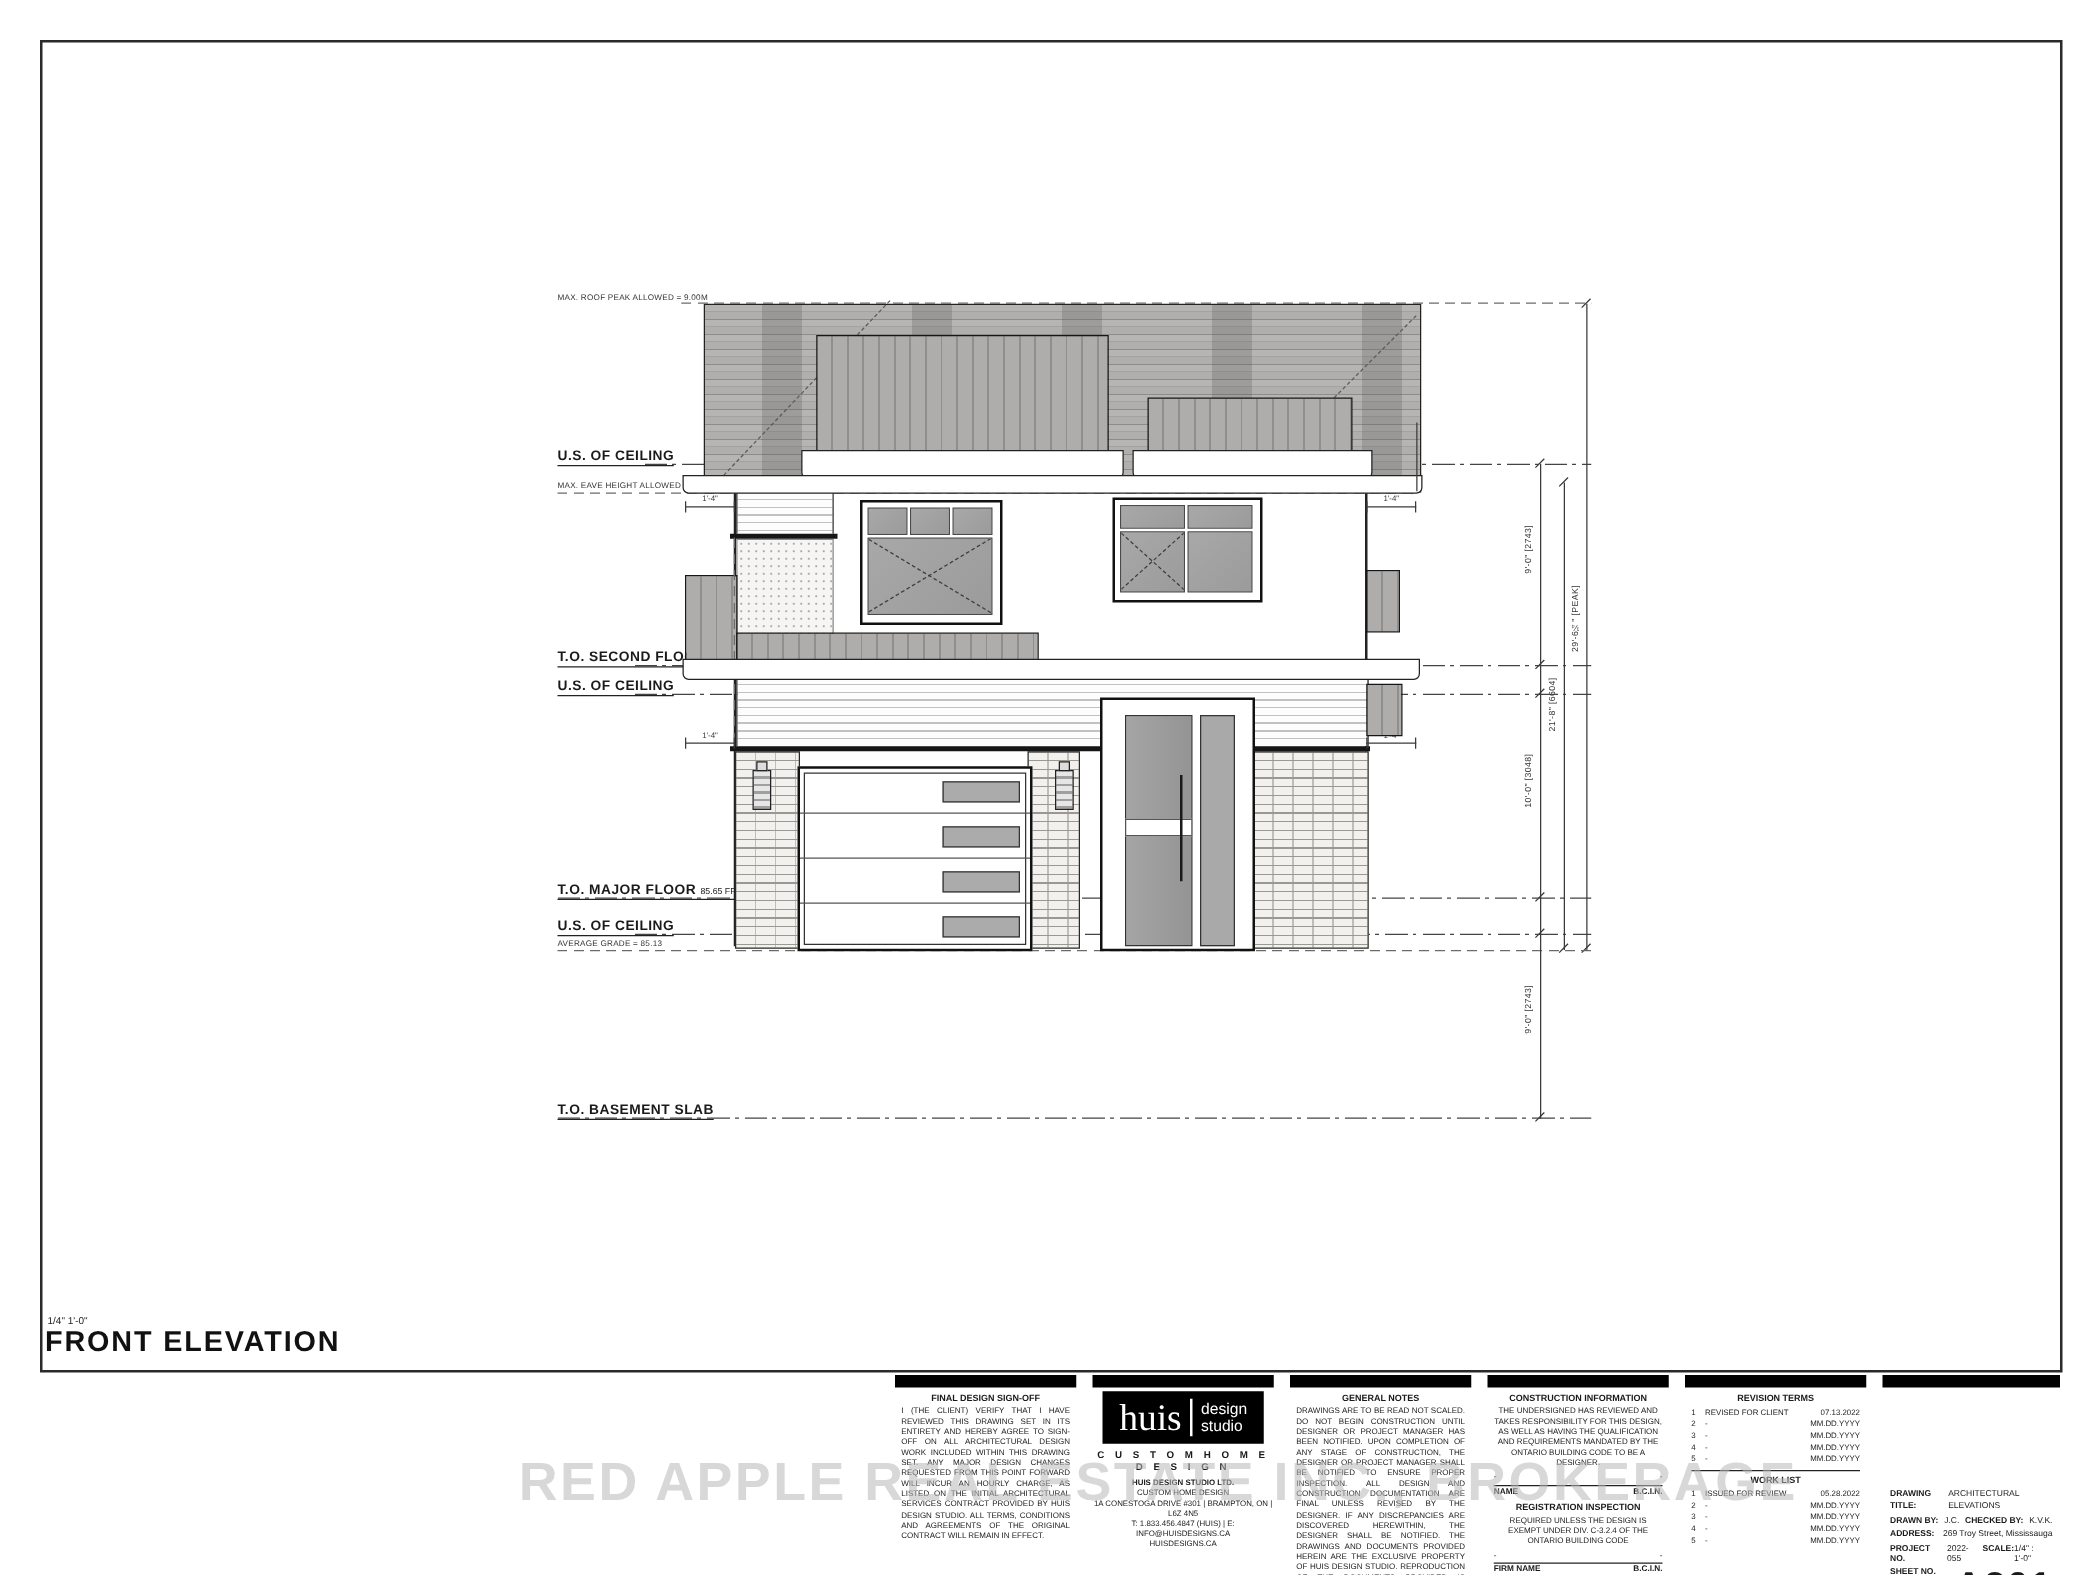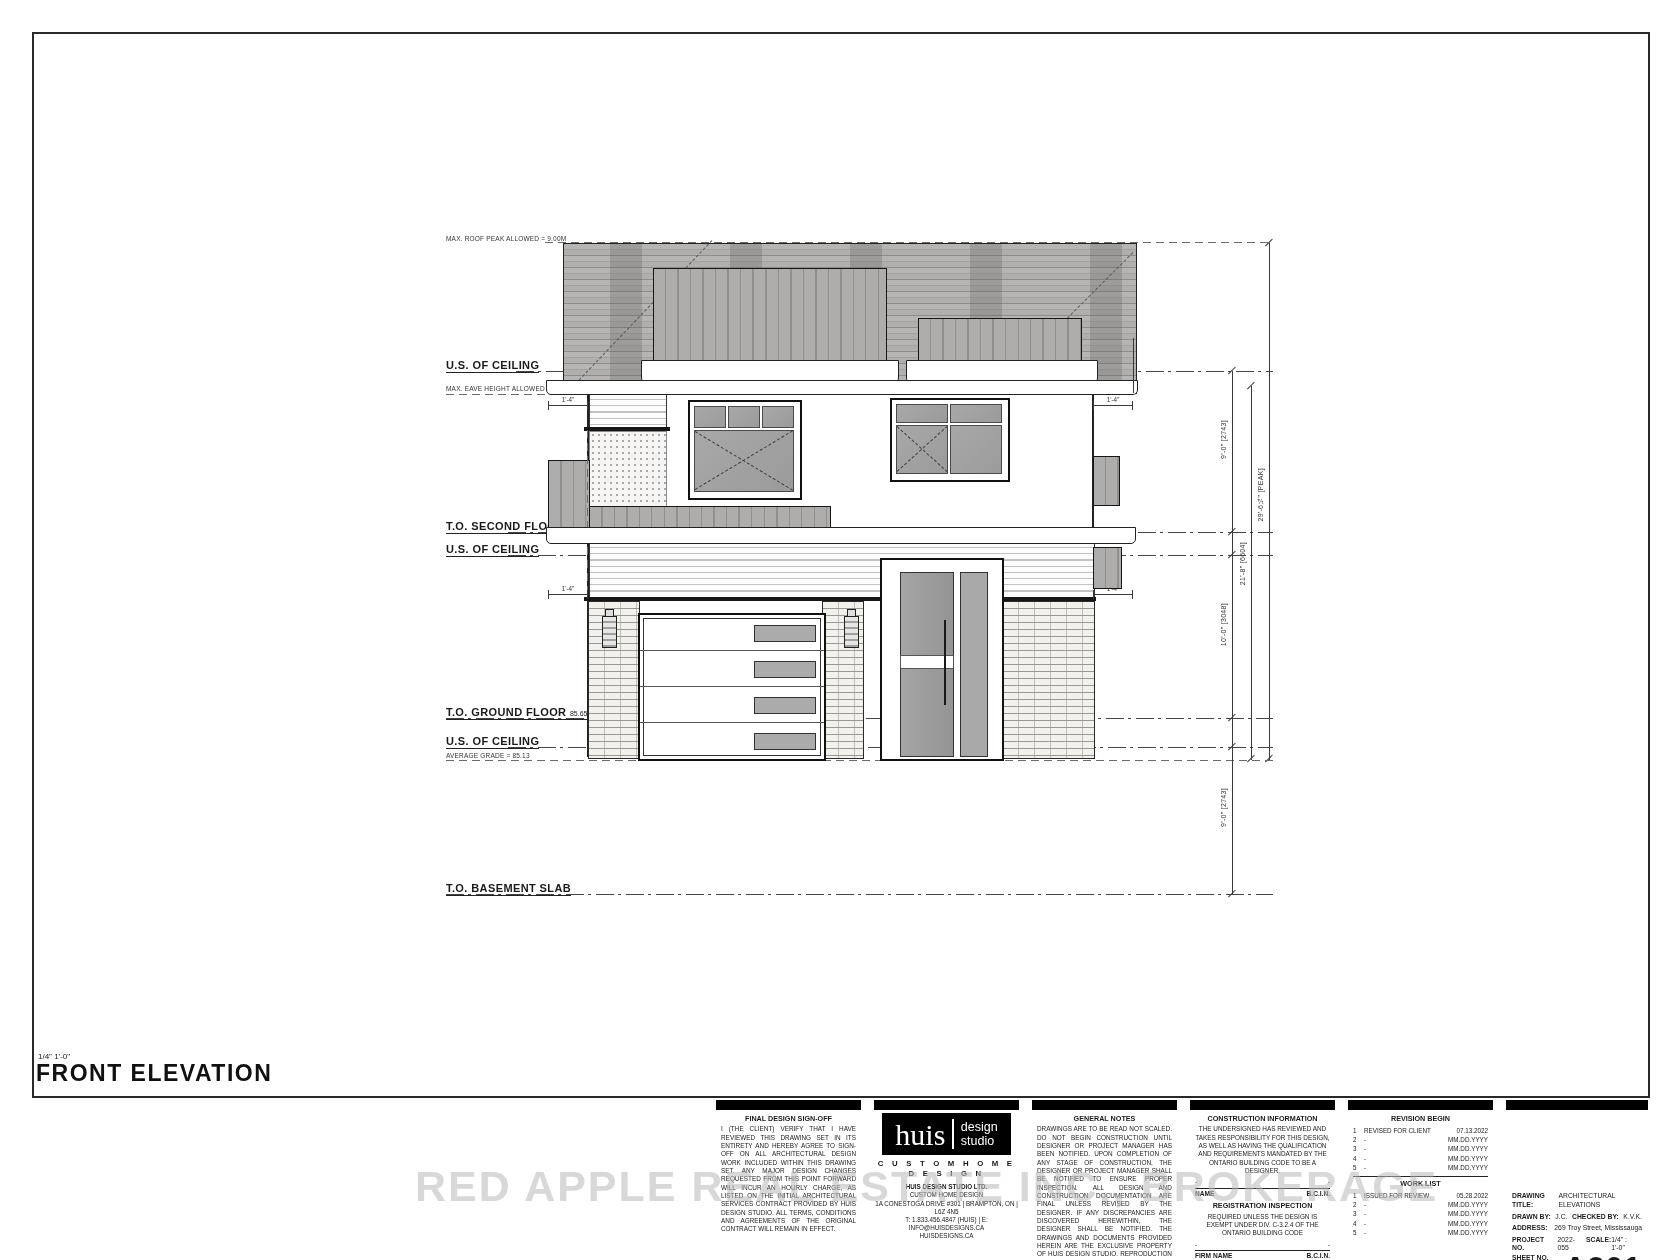--- a/index.html
+++ b/index.html
@@ -118,21 +118,21 @@
   <div class="dashed" style="left:446px;top:394px;width:687px;z-index:1;"></div>
   <span class="note" style="left:446px;top:385px;">MAX. EAVE HEIGHT ALLOWED = 6.40M</span>
 
   <div class="lvl" style="left:508px;top:532px;width:765px;z-index:1;"></div>
   <span class="lab" style="left:446px;top:520px;">T.O. SECOND FLOOR</span>
 
   <div class="lvl" style="left:508px;top:555px;width:765px;z-index:1;"></div>
   <span class="lab" style="left:446px;top:543px;">U.S. OF CEILING</span>
 
   <div class="lvl" style="left:446px;top:718px;width:827px;z-index:1;"></div>
-  <span class="lab" style="left:446px;top:706px;"><span>T.O. GROUND FLOOR</span> <small>85.65 FFL</small></span>
+  <span class="lab" style="left:446px;top:706px;"><span>T.O. MAJOR FLOOR</span> <small>85.65 FFL</small></span>
 
   <div class="lvl" style="left:508px;top:747px;width:765px;z-index:1;"></div>
   <span class="lab" style="left:446px;top:735px;">U.S. OF CEILING</span>
 
   <div class="dashed" style="left:446px;top:760px;width:827px;z-index:4;"></div>
   <span class="note" style="left:446px;top:752px;">AVERAGE GRADE = 85.13</span>
 
   <div class="lvl" style="left:446px;top:894px;width:827px;z-index:1;"></div>
   <span class="lab" style="left:446px;top:882px;">T.O. BASEMENT SLAB</span>
 
@@ -306,21 +306,21 @@
           <span>FIRM NAME</span>
           <span>B.C.I.N.</span>
         </div>
       </div>
 
     </div>
 
     <div class="blk">
       <div class="bar"></div>
       <div class="blk-body">
-        <div class="blk-title">REVISION BEGIN</div>
+        <div class="blk-title">REVISION TERMS</div>
         <div class="list-row">
             <span>1</span>
             <span>REVISED FOR CLIENT</span>
             <span class="d">07.13.2022</span>
           </div>
         <div class="list-row">
             <span>2</span>
             <span>-</span>
             <span class="d">MM.DD.YYYY</span>
           </div>

